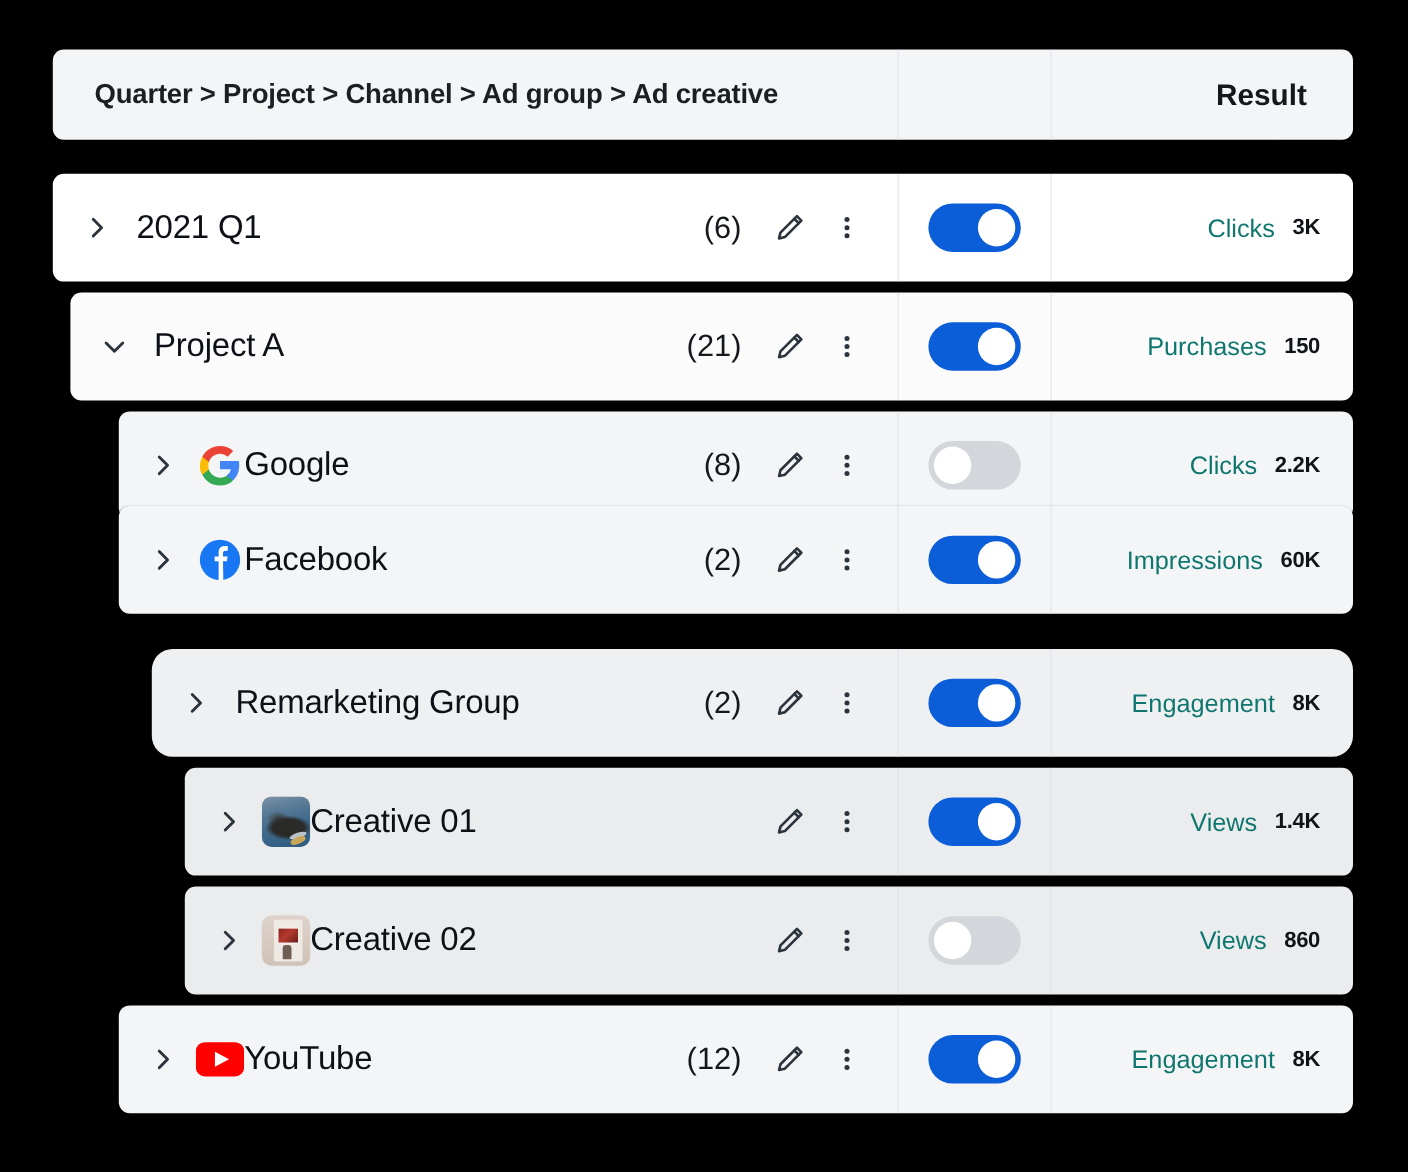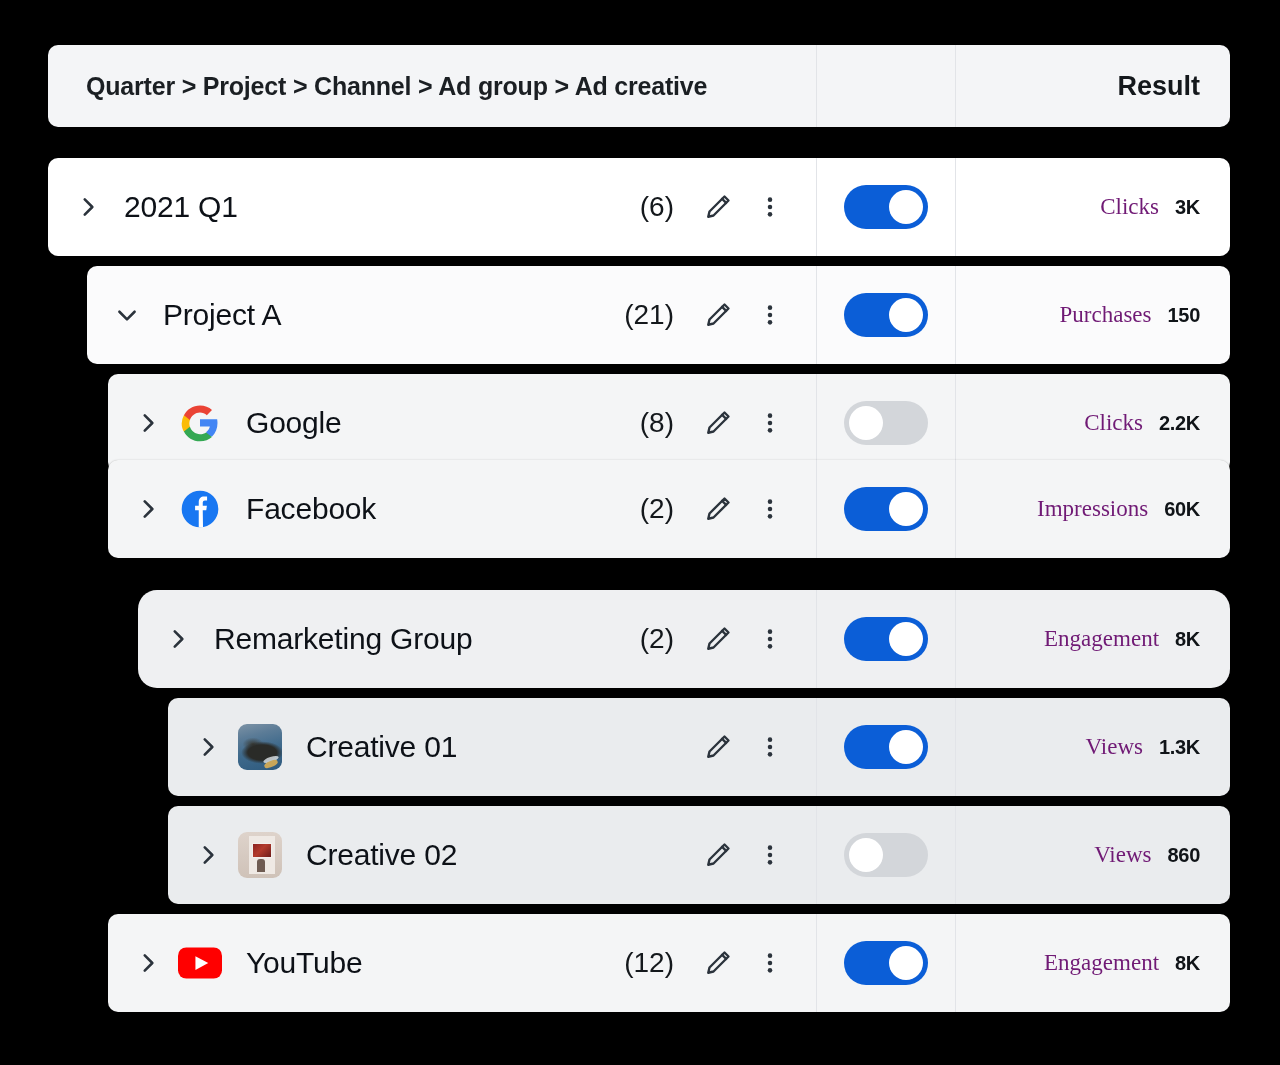--- a/index.html
+++ b/index.html
@@ -50,21 +50,21 @@
   .header-toggle-col {
     width: 140px;
     border-left: 1px solid #e2e4e8;
     border-right: 1px solid #e2e4e8;
   }
   .header-result-col {
     width: 274px;
     display: flex;
     align-items: center;
     justify-content: flex-end;
-    padding-right: 30px;
+    padding-right: 42px;
     font-size: 27px;
     font-weight: bold;
     color: #14181c;
   }
 
   
   .row .main-col {
     flex: 1 1 auto;
     display: flex;
     align-items: center;
@@ -84,23 +84,22 @@
     flex: 0 0 274px;
     display: flex;
     align-items: center;
     justify-content: flex-end;
     padding-right: 30px;
     gap: 16px;
   }
 
   .result-metric {
     font-size: 23px;
-    color: #701a75;
+    color: #0f766e;
     font-weight: normal;
-    font-family: Liberation Serif, serif;
   }
   .result-value {
     font-size: 20px;
     font-weight: bold;
     color: #101418;
     letter-spacing: -0.3px;
   }
 
   
   .chevron {
@@ -120,21 +119,21 @@
     flex: 0 0 auto;
     width: 44px;
     height: 44px;
     margin-left: 16px;
     display: flex;
     align-items: center;
     justify-content: center;
   }
 
   .row-title {
-    margin-left: 24px;
+    margin-left: 0;
     font-size: 30px;
     color: #0d1117;
     white-space: nowrap;
     letter-spacing: -0.2px;
   }
   .row-title.nolead { margin-left: 22px; }
 
   .count {
     margin-left: auto;
     font-size: 28px;
@@ -284,21 +283,21 @@
         <div class="toggle-col">
           <span class="switch on">
             <span class="knob"></span>
           </span>
         </div>
         <div class="result-col">
           <span class="result-metric">Clicks</span>
           <span class="result-value">3K</span>
         </div>
       </div>
-      <div class="row bg-1" style="top:266px;left:87px">
+      <div class="row bg-1" style="top:266px;left:64px">
         <div class="main-col">
           <span class="chevron">
             <svg width="26" height="26" viewBox="0 0 24 24" fill="none" stroke="#2b333c" stroke-width="2.4" stroke-linecap="round" stroke-linejoin="round">
               <polyline points="5 9 12 16 19 9"></polyline>
             </svg>
           </span>
           <span class="row-title nolead">Project A</span>
           <span class="count">(21)</span>
           <span class="actions">
             <span class="icon-btn">
@@ -475,21 +474,21 @@
             </span>
           </span>
         </div>
         <div class="toggle-col">
           <span class="switch on">
             <span class="knob"></span>
           </span>
         </div>
         <div class="result-col">
           <span class="result-metric">Views</span>
-          <span class="result-value">1.3K</span>
+          <span class="result-value">1.4K</span>
         </div>
       </div>
       <div class="row bg-4" style="top:806px;left:168px">
         <div class="main-col">
           <span class="chevron">
             <svg width="26" height="26" viewBox="0 0 24 24" fill="none" stroke="#2b333c" stroke-width="2.4" stroke-linecap="round" stroke-linejoin="round">
               <polyline points="9 5 16 12 9 19"></polyline>
             </svg>
           </span>
           <span class="lead-icon">

